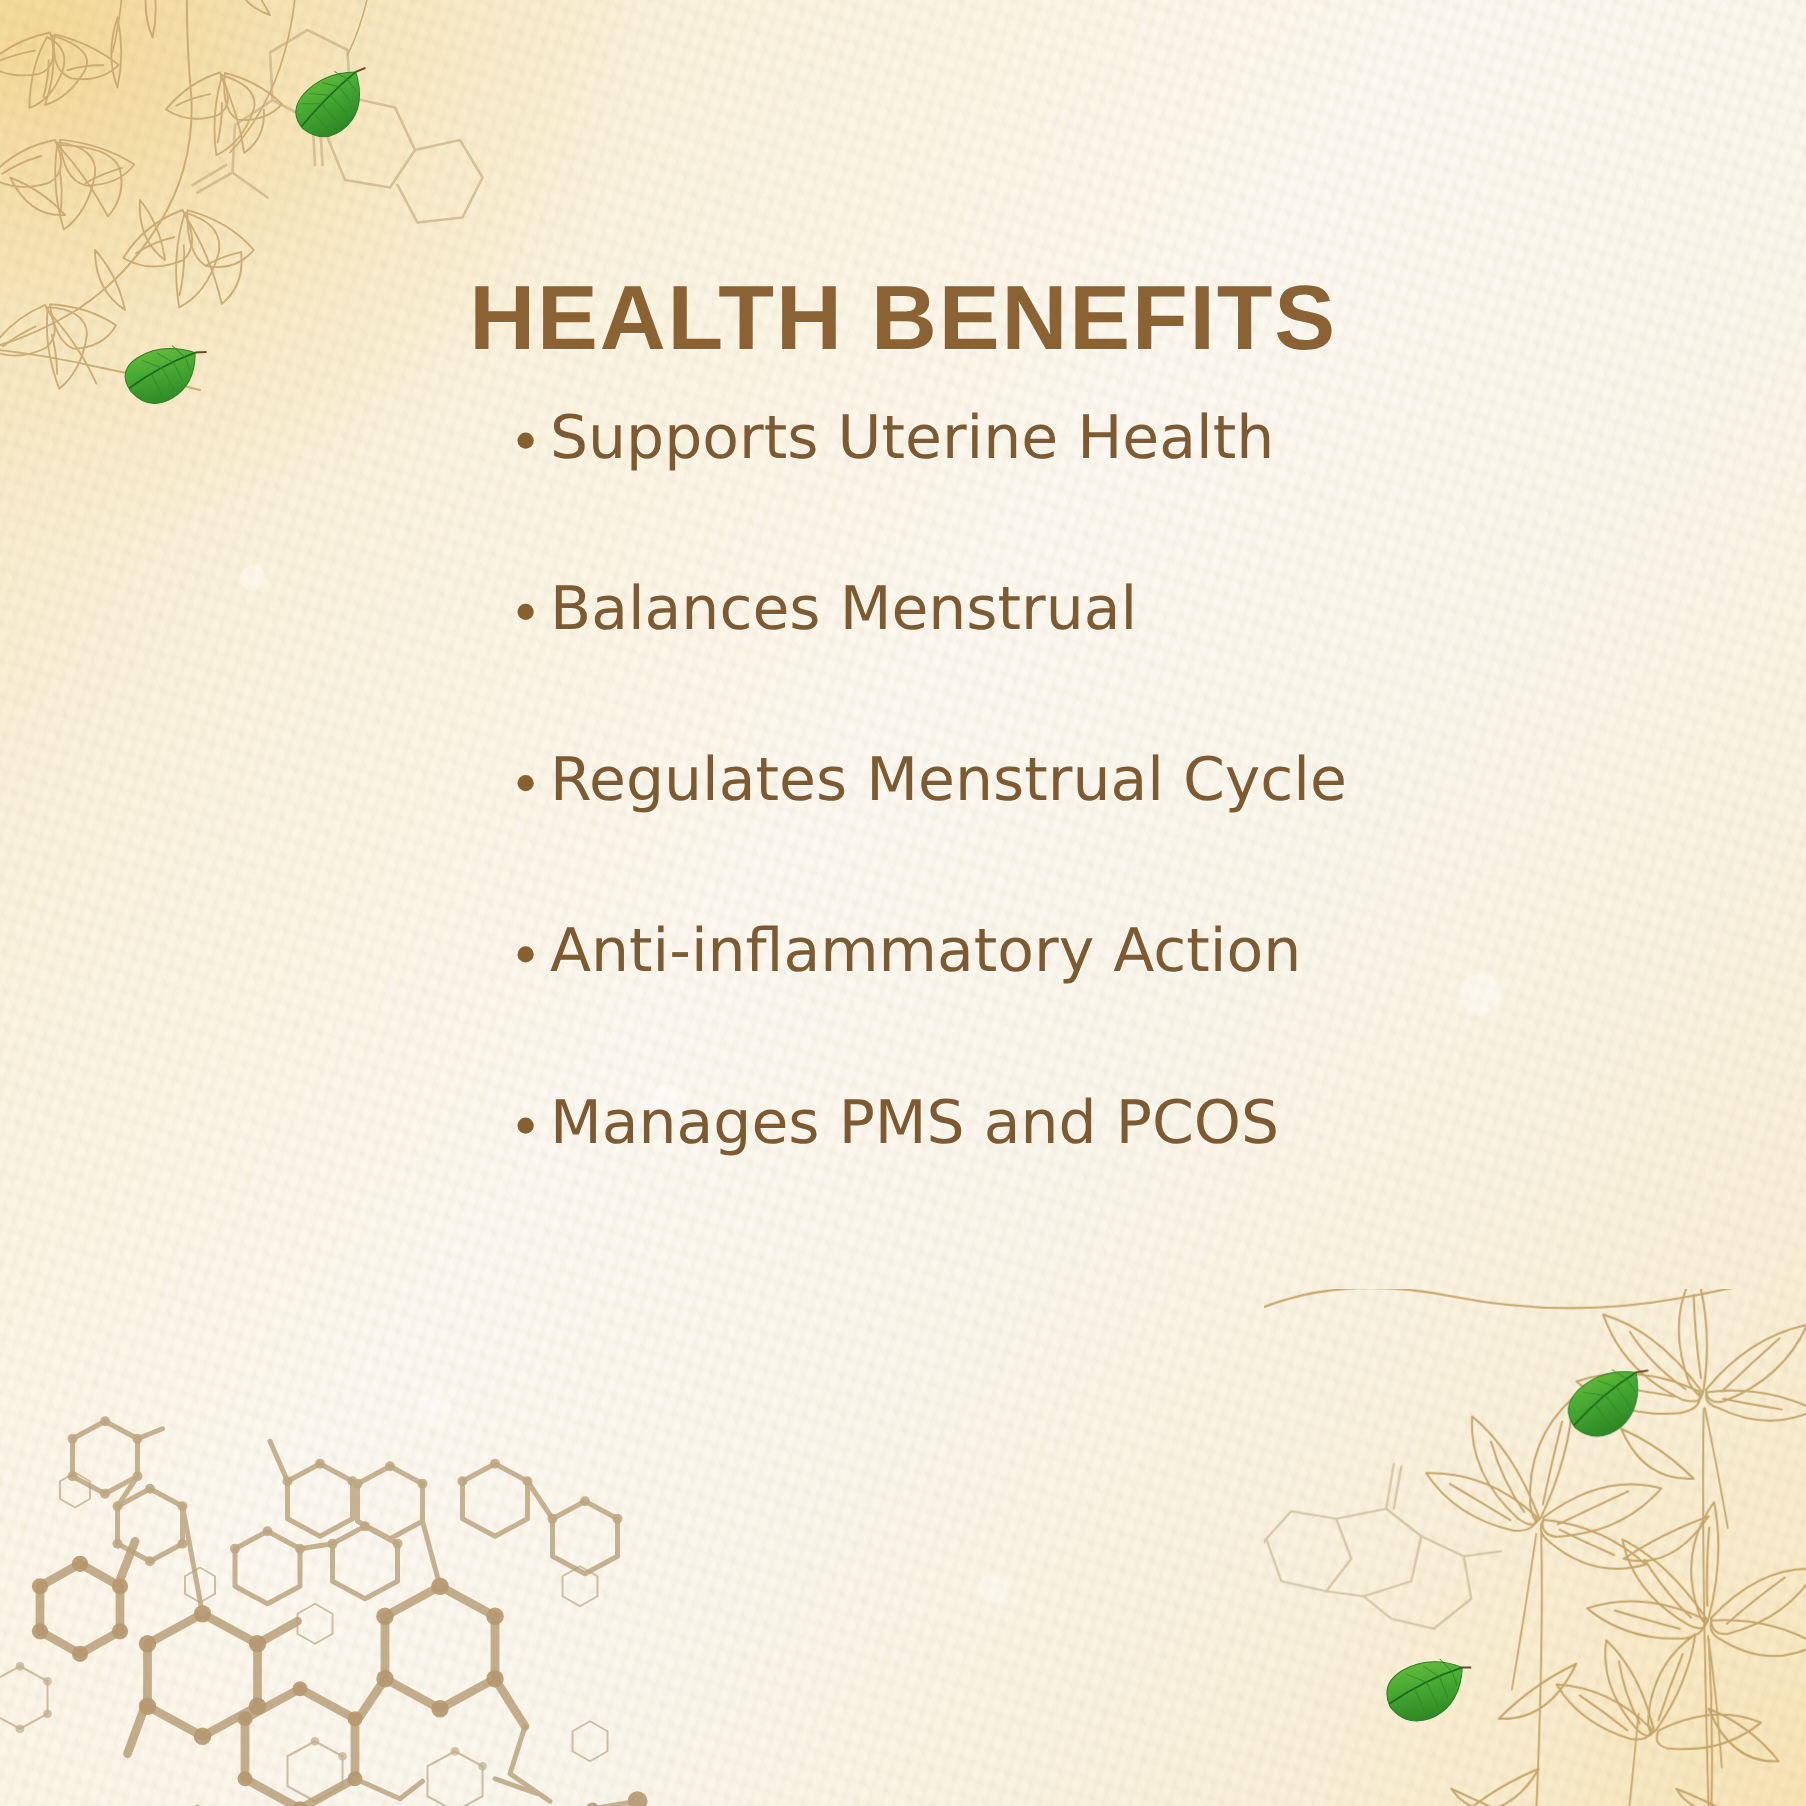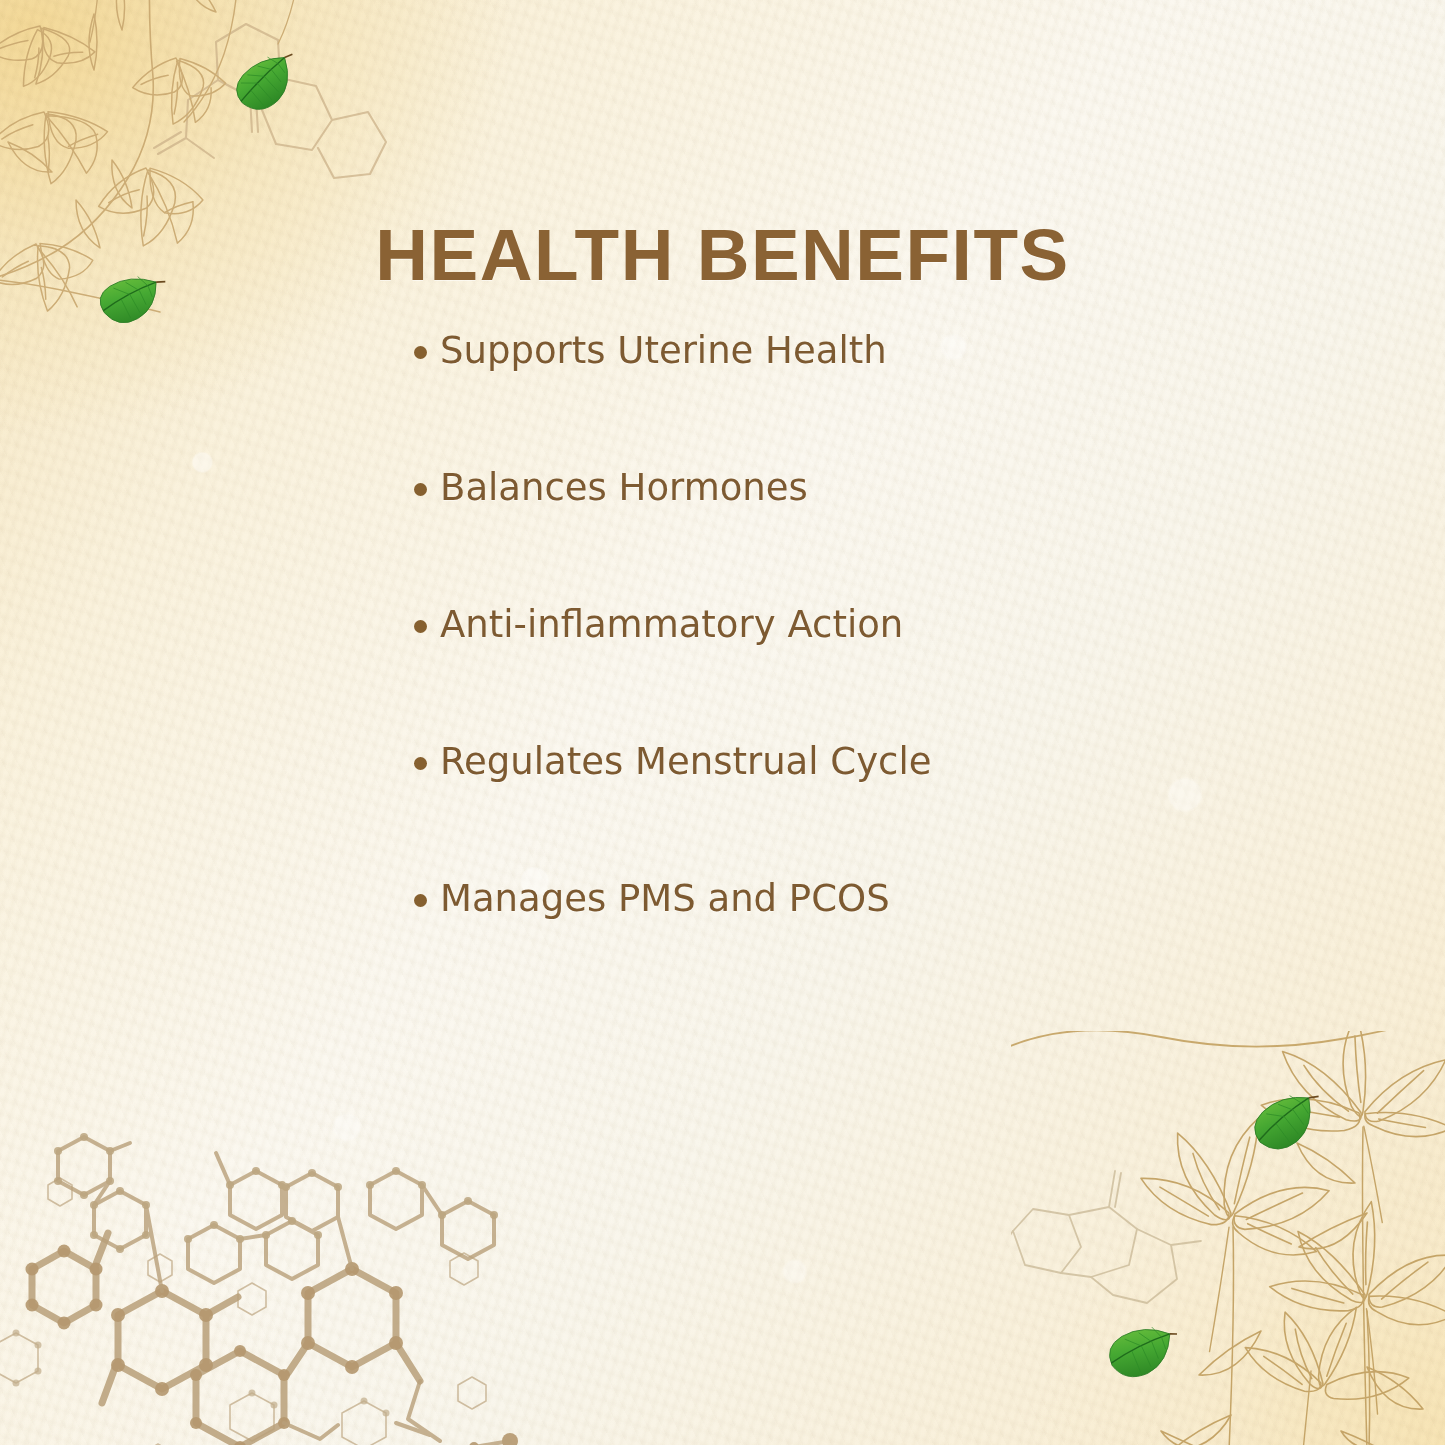--- a/index.html
+++ b/index.html
@@ -94,21 +94,21 @@
     height: 13px;
     border-radius: 50%;
     background: #86602f;
     flex: 0 0 auto;
     margin-right: 13px;
     margin-top: 4px;
   }
   .benefit-text {
     font-family: "DejaVu Sans", sans-serif;
     font-weight: 400;
-    font-size: 37px;
+    font-size: 48px;
     line-height: 1;
     color: #7d5a31;
     white-space: nowrap;
     text-shadow: 0 1px 0 rgba(255,255,255,0.5);
   }
 </style>
 </head>
 <body>
 
 <div id="poster">
@@ -487,33 +487,33 @@
 
     <div class="benefits">
 
       <div class="benefit-row">
         <span class="bullet-dot"></span>
         <span class="benefit-text">Supports Uterine Health</span>
       </div>
 
       <div class="benefit-row">
         <span class="bullet-dot"></span>
-        <span class="benefit-text">Balances Hormones</span>
+        <span class="benefit-text">Balances Menstrual</span>
+      </div>
+
+      <div class="benefit-row">
+        <span class="bullet-dot"></span>
+        <span class="benefit-text">Regulates Menstrual Cycle</span>
       </div>
 
       <div class="benefit-row">
         <span class="bullet-dot"></span>
         <span class="benefit-text">Anti-inflammatory Action</span>
       </div>
 
-      <div class="benefit-row">
-        <span class="bullet-dot"></span>
-        <span class="benefit-text">Regulates Menstrual Cycle</span>
-      </div>
-
 
       <div class="benefit-row">
         <span class="bullet-dot"></span>
         <span class="benefit-text">Manages PMS and PCOS</span>
       </div>
 
     </div>
   </div>
 </div>
 

